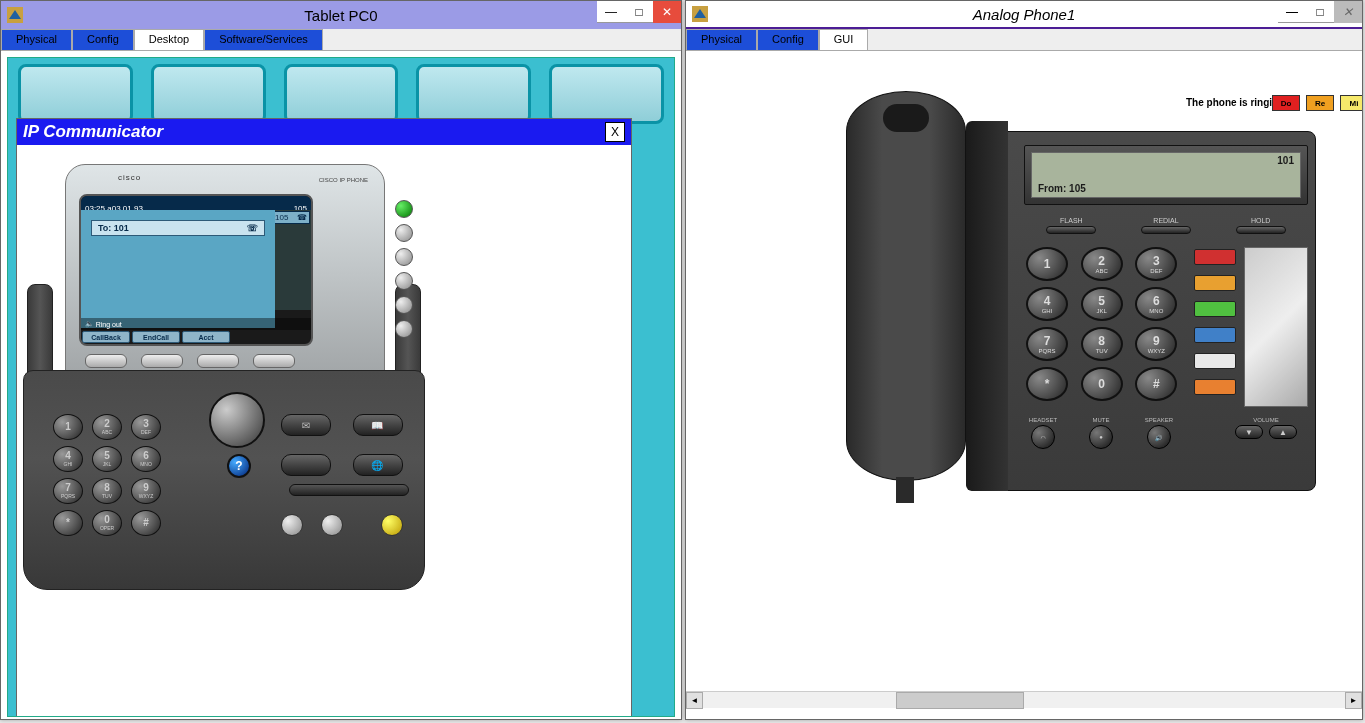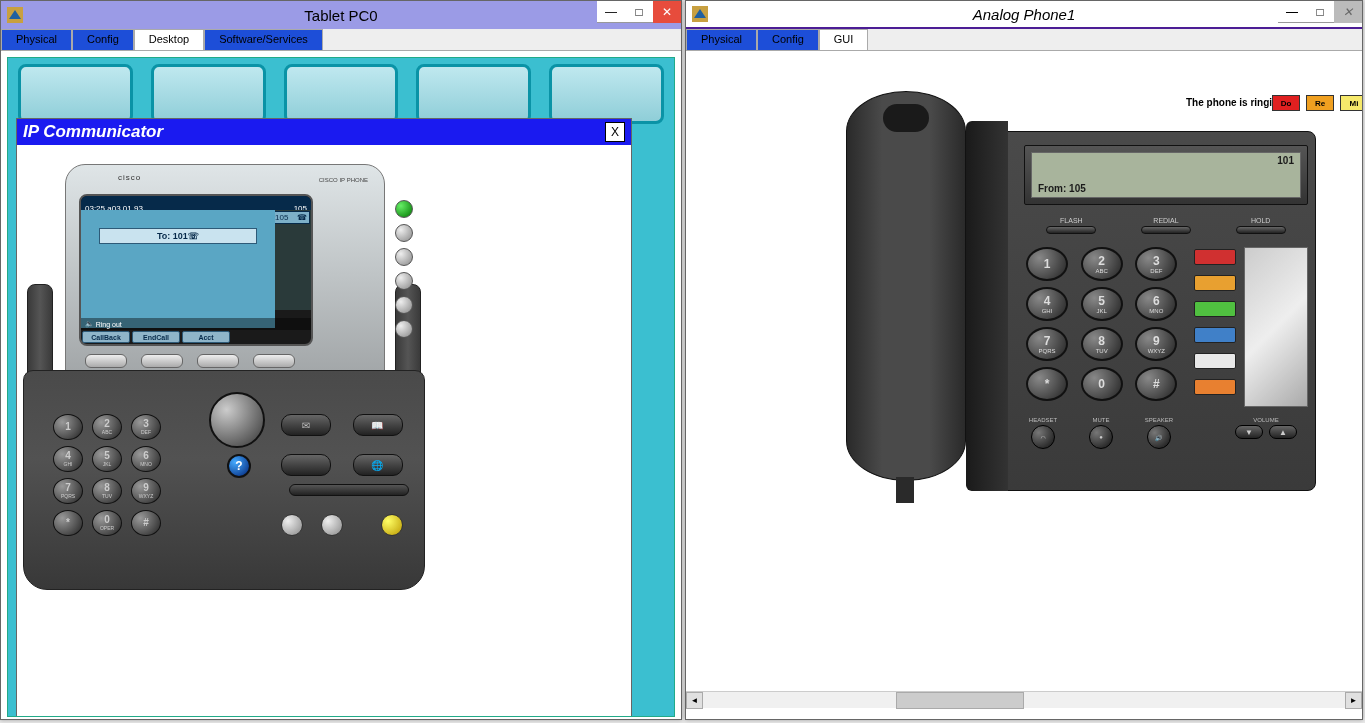--- a/index.html
+++ b/index.html
@@ -37,21 +37,21 @@
 .ipphone { position:absolute; left:6px; top:19px; width:402px; height:430px; }
 .ipphone .top { position:absolute; left:42px; top:0; width:320px; height:218px; background:linear-gradient(#dfe5e7,#a0a4a6); border-radius:20px 20px 6px 6px; border:1px solid #777; }
 .ipphone .brand { position:absolute; left:52px; top:8px; font-size:8px; color:#333; letter-spacing:1px; }
 .ipphone .brand2 { position:absolute; right:16px; top:12px; font-size:6px; color:#444; }
 .ipphone .screen { position:absolute; left:56px; top:30px; width:234px; height:152px; background:#1a1a1a; border-radius:8px; border:2px solid #555; overflow:hidden; }
 .ipphone .screen .topbar { height:14px; background:#062a4a; color:#fff; font-size:8px; display:flex; align-items:center; padding:12px 4px; justify-content:space-between; }
 .ipphone .screen .sidepanel { position:absolute; right:0; top:14px; width:40px; height:100px; background: #2a3a3a; }
 .ipphone .screen .sidepanel .ext { background:#7db0c8; color:#062a4a; font-size:8px; text-align:center; padding:1px 2px; margin:1px; border:1px solid #062a4a; display:flex; justify-content:space-between; align-items:center; }
 .ipphone .screen .sidepanel .ext .tele { font-size:8px; }
 .ipphone .screen .mainarea { position:absolute; left:0; top:14px; width:194px; height:118px; background:#5aa6c4; }
-.ipphone .screen .to-bar { background:#c9e3ef; color:#062a4a; font-size:9px; font-weight:bold; padding:2px 6px; border:1px solid #2d5a78; display:flex; justify-content:center; align-items:center; height:16px; margin:18px; }
+.ipphone .screen .to-bar { background:#c9e3ef; color:#062a4a; font-size:9px; font-weight:bold; padding:2px 6px; border:1px solid #2d5a78; display:flex; justify-content:space-between; align-items:center; height:16px; margin:10px; }
 .ipphone .screen .status { position:absolute; left:0; bottom:14px; width:234px; height:12px; background:rgba(0,0,0,0.4); color:#fff; font-size:7px; padding:1px 4px; display:flex; align-items:center; gap:2px; }
 .ipphone .screen .softkeys { position:absolute; left:0; bottom:0; width:234px; height:14px; display:flex; gap:2px; padding:1px; }
 .ipphone .screen .softkeys .sk { flex:0 0 48px; background:#8fb5c9; color:#062a4a; font-size:7px; font-weight:bold; display:flex; align-items:center; justify-content:center; border:1px solid #2d5a78; border-radius:2px; cursor:pointer; }
 .ipphone .linebtns { position:absolute; right:10px; top:36px; width:20px; display:flex; flex-direction:column; gap:6px; }
 .ipphone .linebtns .lb { width:18px; height:18px; background:radial-gradient(circle at 30% 30%, #eee, #888); border-radius:50%; border:1px solid #555; cursor:pointer; }
 .ipphone .linebtns .lb.green { background:radial-gradient(circle at 30% 30%, #6e6, #070); }
 .ipphone .softbtns { position:absolute; left:62px; top:190px; display:flex; gap:14px; }
 .ipphone .softbtns .sb { width:42px; height:14px; background:linear-gradient(#eee,#aaa); border-radius:6px; border:1px solid #666; cursor:pointer; }
 .ipphone .base { position:absolute; left:0; top:206px; width:402px; height:220px; background:linear-gradient(#4a4a4a,#525252 40%,#383838); border-radius:10px 10px 24px 24px; border:1px solid #222; }
 .ipphone .handset-l { position:absolute; left:4px; top:120px; width:26px; height:160px; background:linear-gradient(90deg,#3a3a3a,#555,#3a3a3a); border-radius:8px; border:1px solid #222; }

